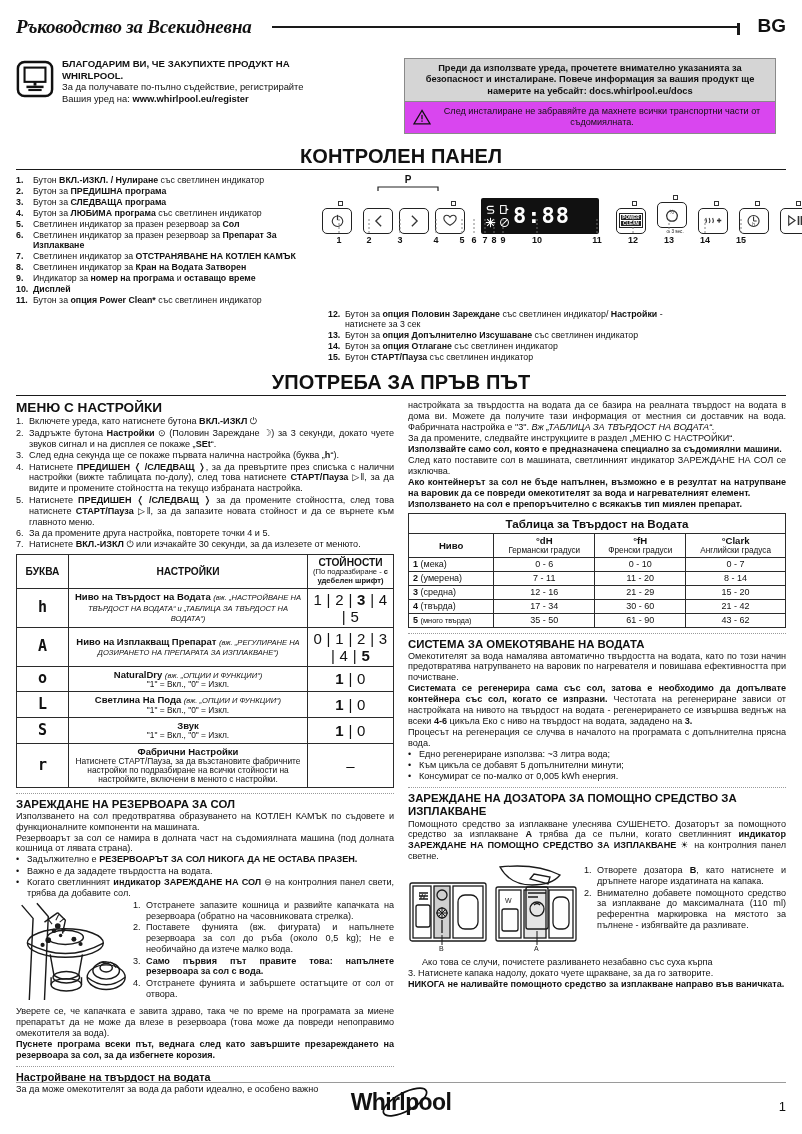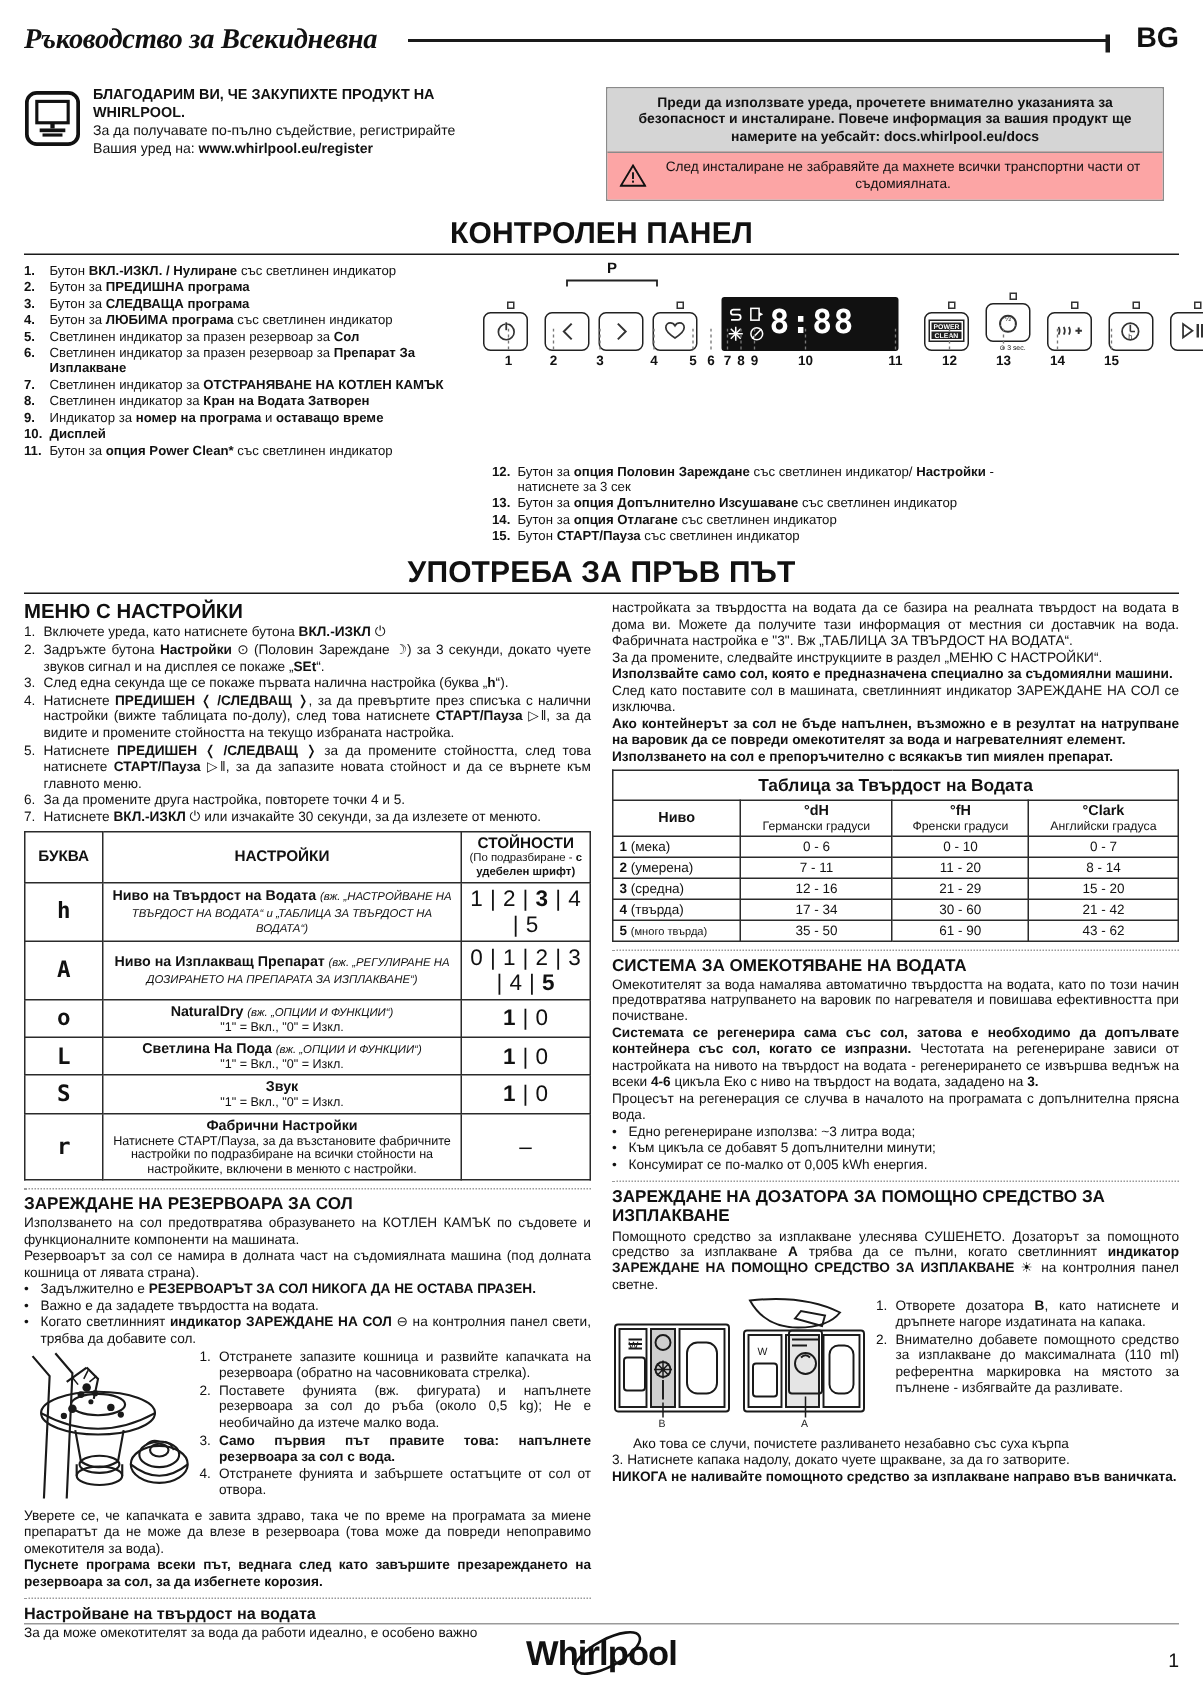--- a/index.html
+++ b/index.html
@@ -33,21 +33,21 @@
   .intro-txt { font-size:9.4px; line-height:11.6px; }
   .intro-txt .b { font-weight:700; }
   .intro-txt .up { font-weight:700; font-size:9.6px; }
 
   .warnbox { width:372px; border:1px solid #8a8a8a; }
   .warn-top {
     background:#d5d5d5; text-align:center; font-weight:700;
     font-size:9.3px; line-height:11.4px; padding:4px 6px 4px 6px;
   }
   .warn-bot {
-    background:#fca5a5; border-top:1px solid #8a8a8a;
+    background:#d946ef; border-top:1px solid #8a8a8a;
     display:flex; align-items:center; gap:6px; padding:4px 8px;
   }
   .warn-bot .tri { flex:0 0 18px; }
   .warn-bot .t { font-size:9.1px; line-height:11.2px; text-align:center; flex:1;}
 
   
   .sec-title {
     font-size:20px; font-weight:700; letter-spacing:0.1px;
     border-bottom:1.6px solid #1a1a1a; padding-bottom:1px; margin-top:11px;text-align:center;
   }
@@ -88,21 +88,21 @@
   
   .cols { display:flex; gap:14px; margin-top:4px; }
   .col-l { width:381px; }
   .col-r { width:381px; }
 
   .h2 { font-size:13.6px; font-weight:700; margin:0 0 1px 0; }
   .h3 { font-size:10.6px; font-weight:700; margin:3px 0 1px 0; }
   p.t { font-size:9.1px; line-height:10.9px; margin:0 0 0 0; text-align:justify; }
   p.t.nj { text-align:left; }
   .b { font-weight:700; }
-  .i { }
+  .i { font-style:italic; }
 
   ol.num { margin:0; padding:0; list-style:none; font-size:9.1px; line-height:10.9px; }
   ol.num > li { display:flex; margin-bottom:0.5px; }
   ol.num > li > .n { flex:0 0 13px; }
   ol.num > li > .tx { flex:1; text-align:justify; }
 
   ul.bul { margin:0; padding:0; list-style:none; font-size:9.1px; line-height:10.9px; }
   ul.bul > li { display:flex; margin-bottom:0.5px; }
   ul.bul > li > .d { flex:0 0 11px; }
   ul.bul > li > .tx { flex:1; text-align:justify; }

